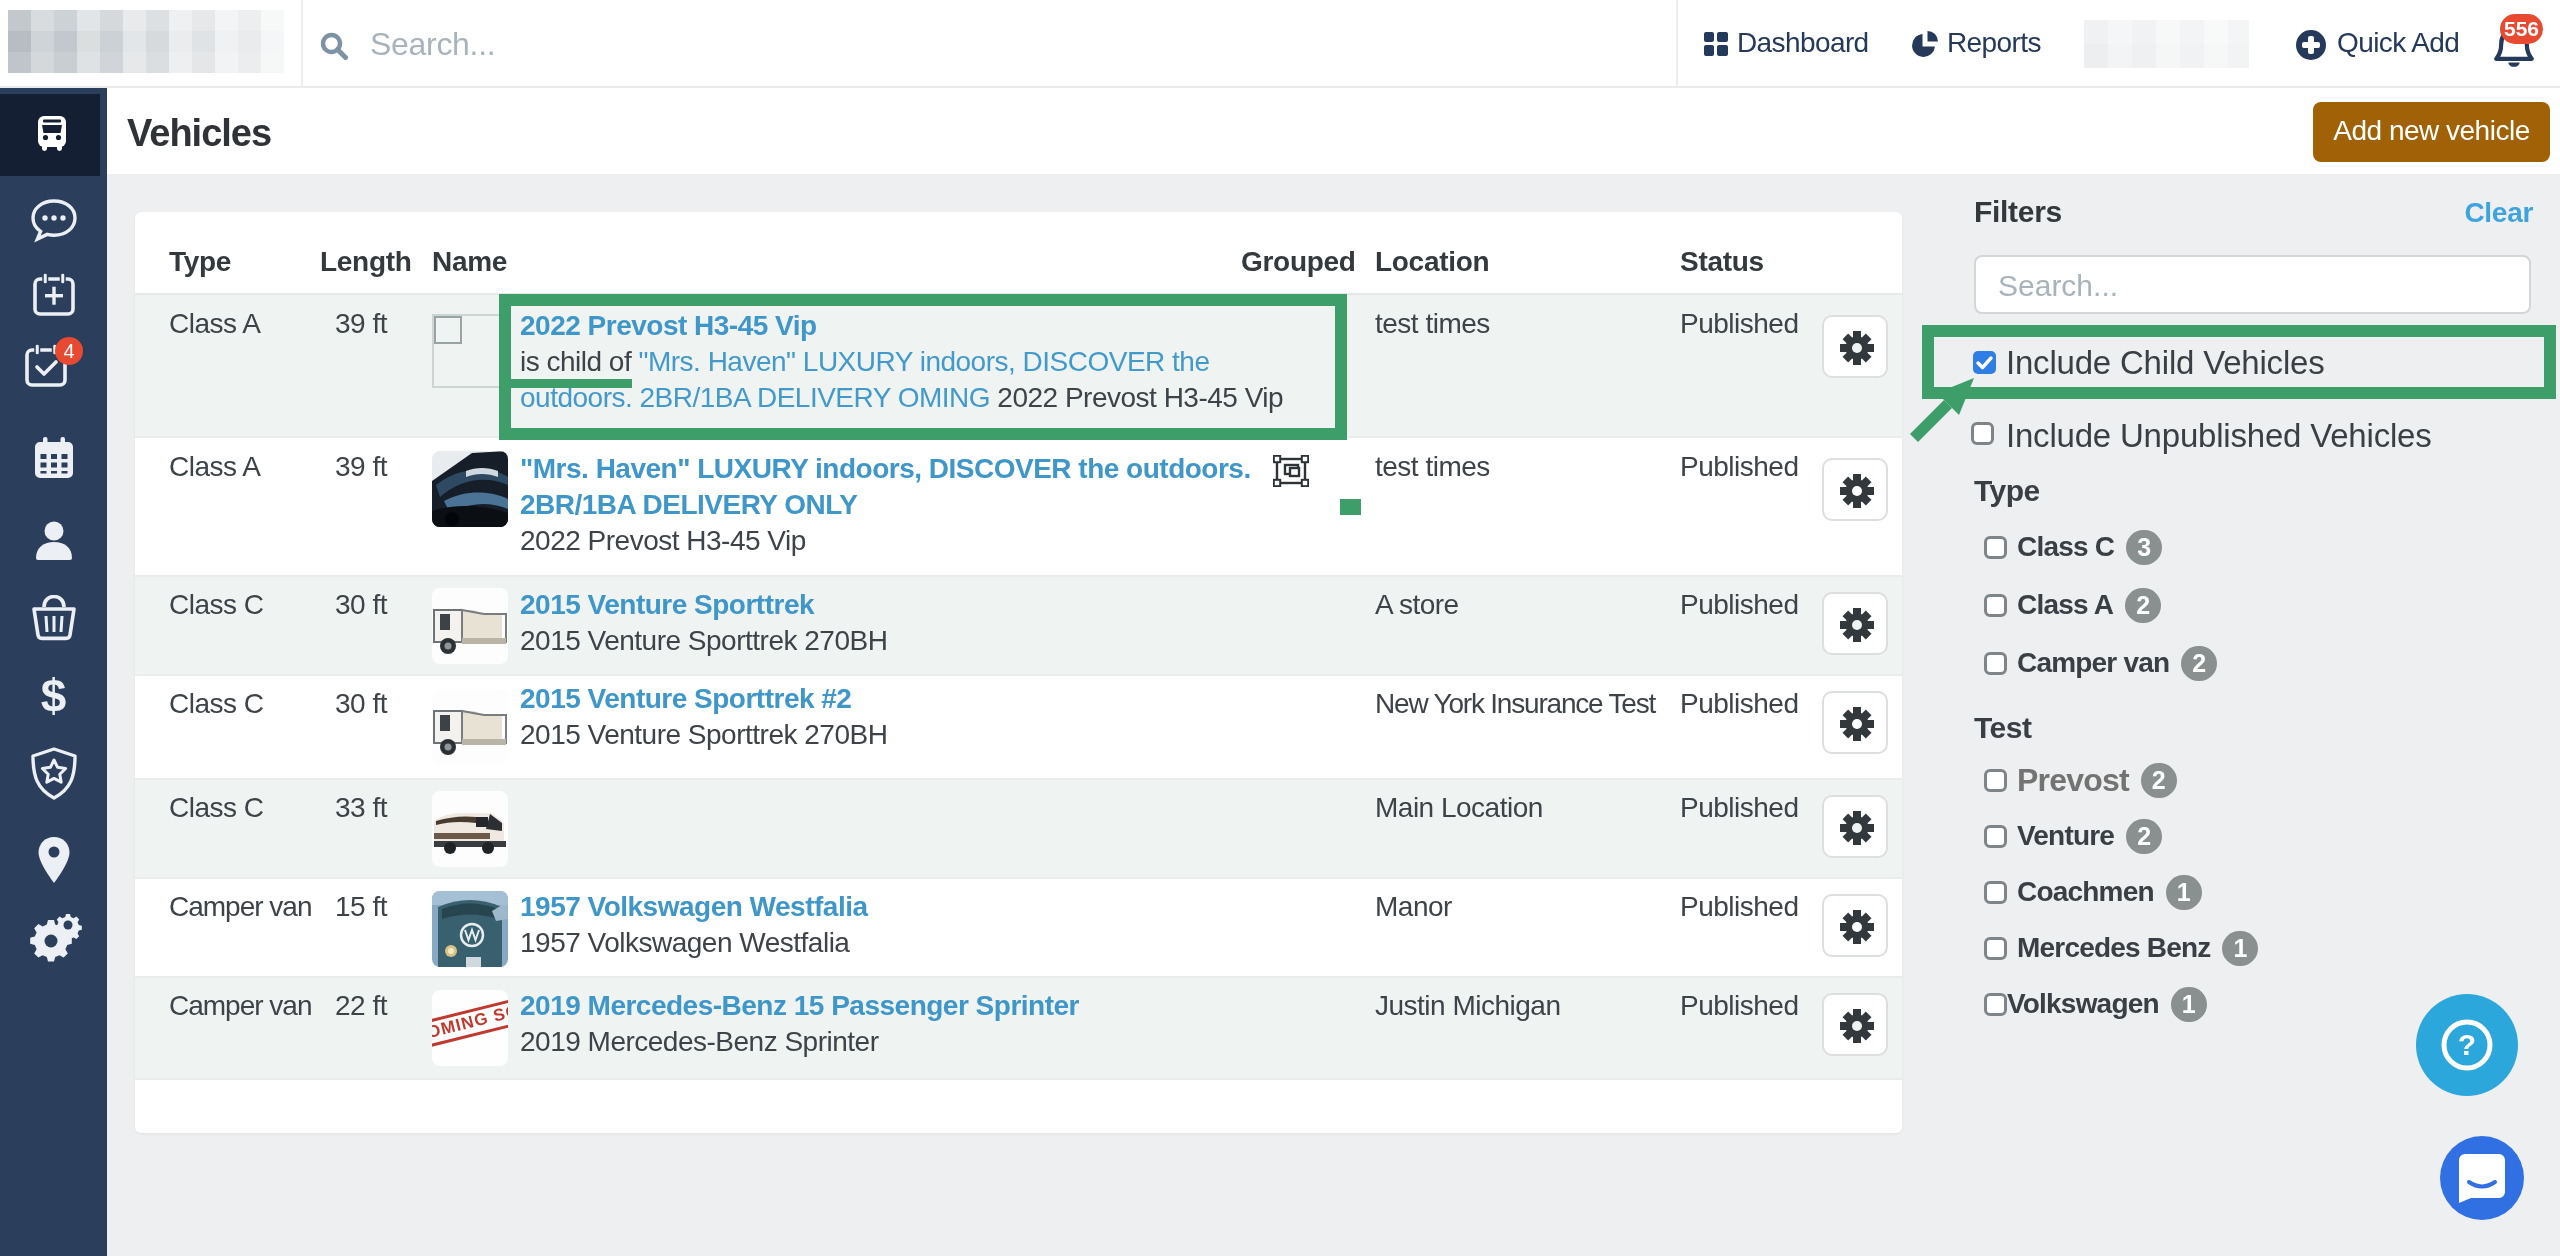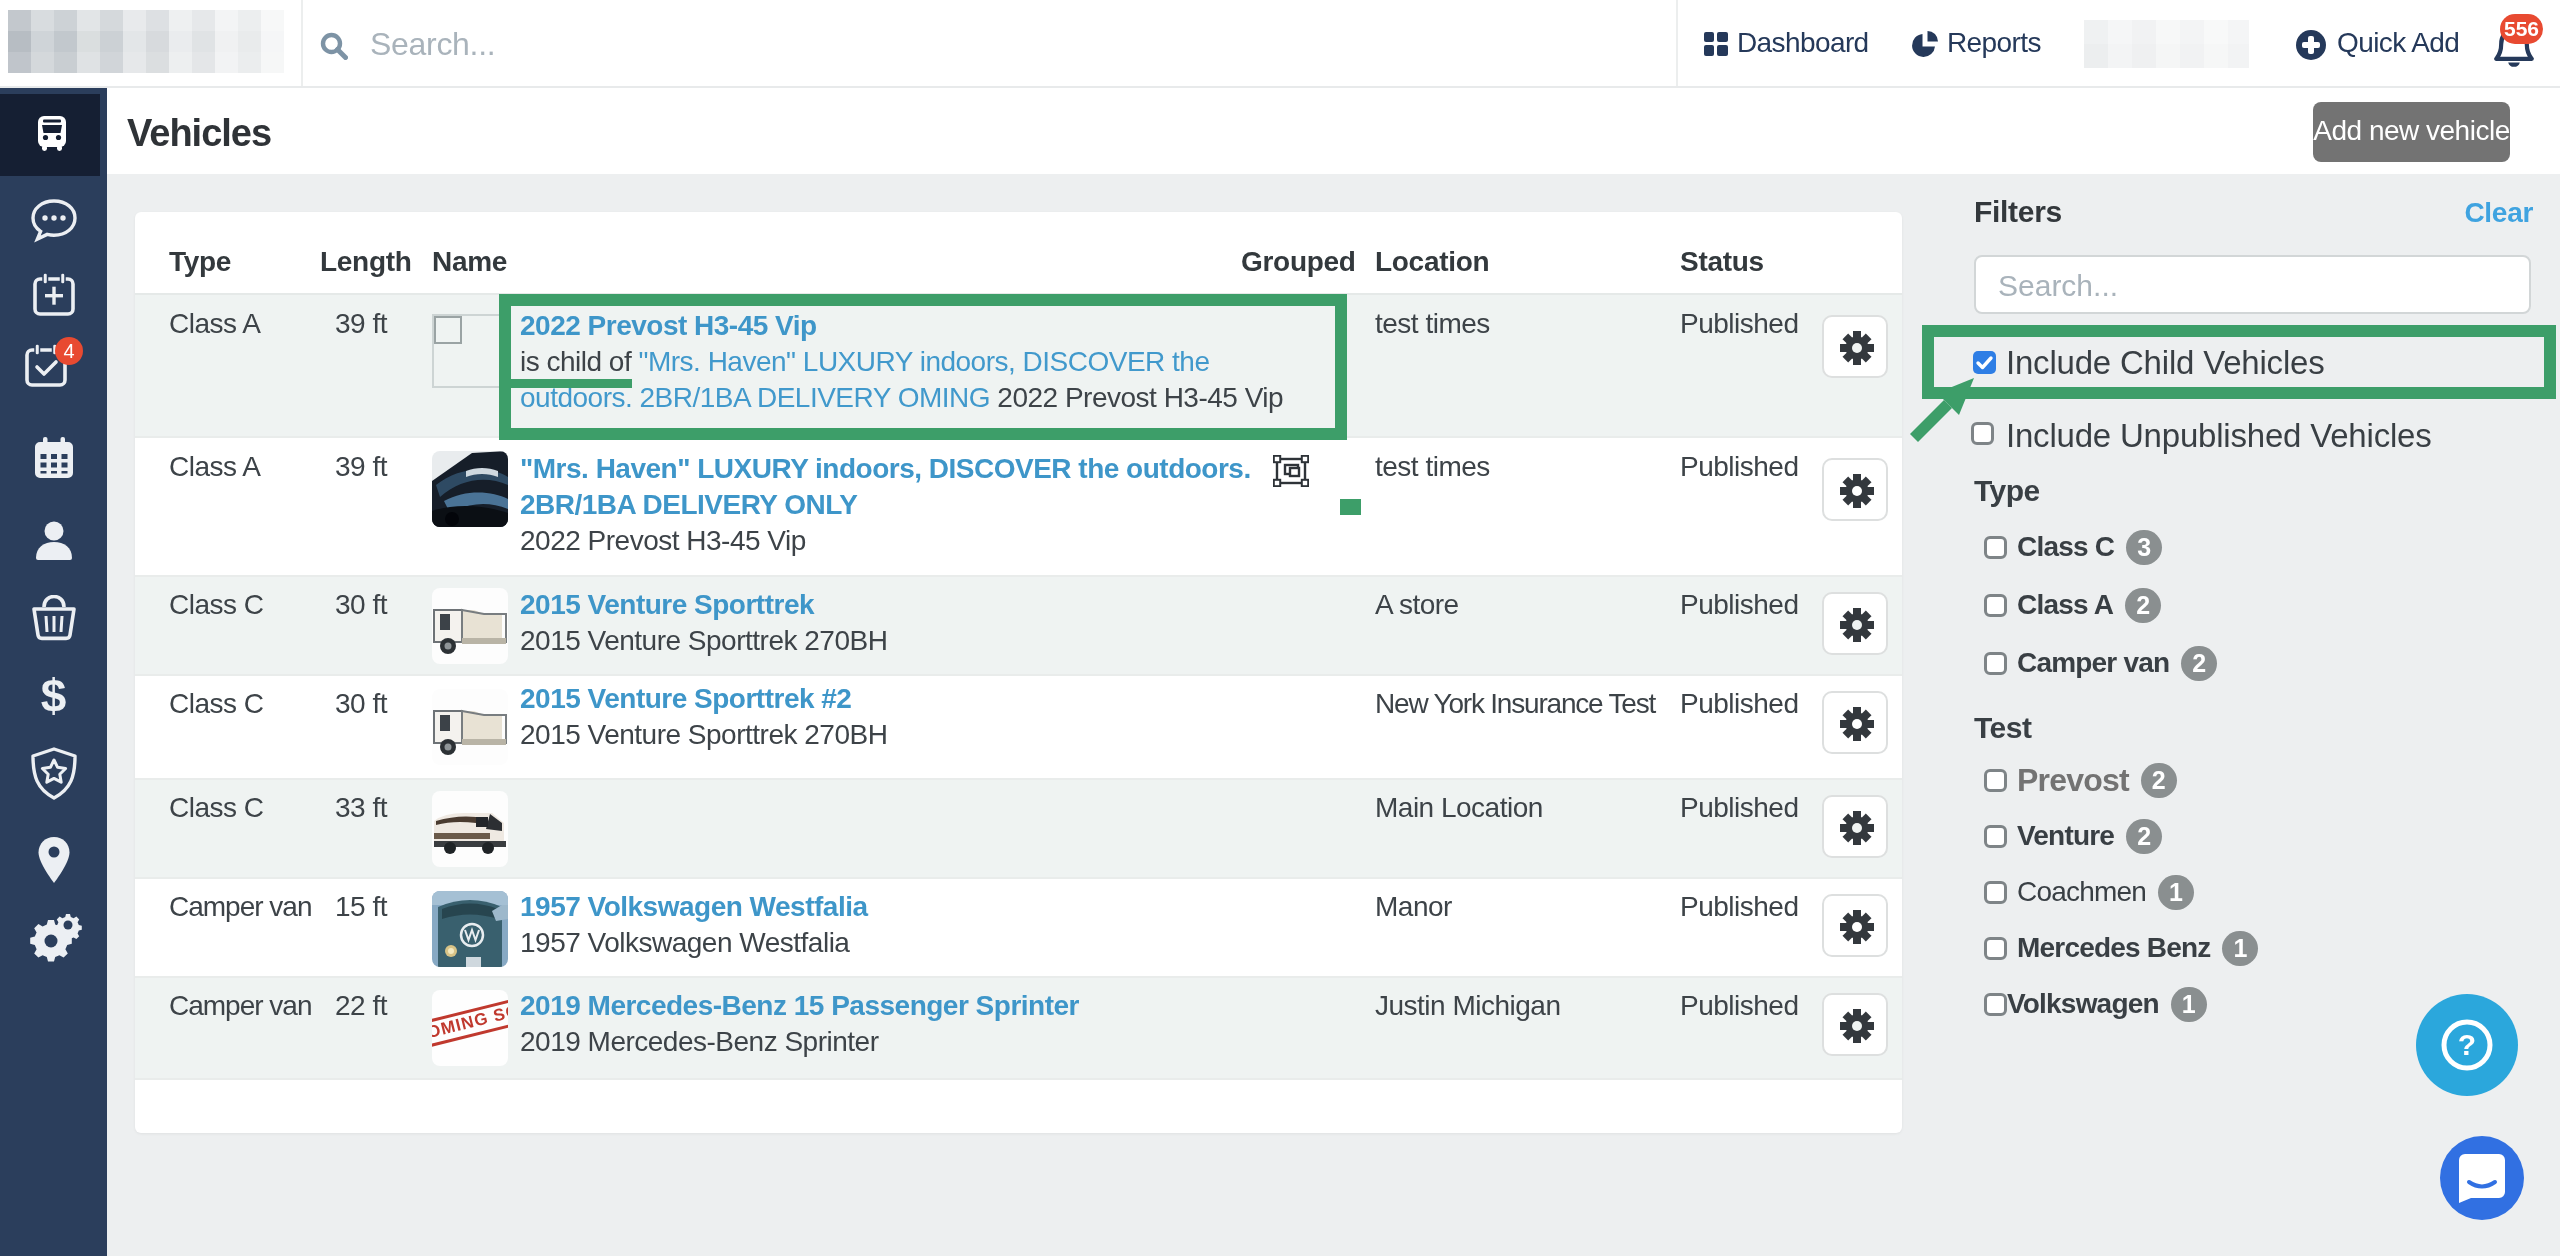--- a/index.html
+++ b/index.html
@@ -12,21 +12,21 @@
   #searchsep { position:absolute; left:301px; top:0; width:2px; height:86px; background:#eceeee; }
   #searchtxt { position:absolute; left:370px; top:26px; font-size:32px; letter-spacing:-0.3px; color:#a9b3bb; }
   .topnav { position:absolute; top:27px; font-size:28px; letter-spacing:-0.6px; color:#25395a; font-weight:500; }
   
   #sidebar { position:absolute; left:0; top:88px; width:107px; height:1168px; background:#2b3e5c; z-index:20; }
   #activeitem { position:absolute; left:0; top:6px; width:100px; height:82px; background:#151f33; }
   .sideicon { position:absolute; left:0; width:107px; text-align:center; }
   
   #hband { position:absolute; left:107px; top:88px; width:2453px; height:86px; background:#fff; z-index:5; }
   #htitle { position:absolute; left:20px; top:24px; font-size:38px; letter-spacing:-1px; font-weight:bold; color:#2f3337; }
-  #addbtn { position:absolute; left:2206px; top:14px; width:197px; height:60px; background:#737373;
+  #addbtn { position:absolute; left:2206px; top:14px; width:237px; height:60px; background:#a16207;
     border-radius:8px; color:#fff; font-size:28px; letter-spacing:-0.5px; line-height:58px; text-align:center; }
   
   #card { position:absolute; left:135px; top:212px; width:1767px; height:921px; background:#fff;
     border-radius:6px; box-shadow:0 1px 3px rgba(0,0,0,.06); z-index:1; }
   .hcell { position:absolute; top:34px; font-size:28px; letter-spacing:-0.3px; font-weight:bold; color:#33393d; }
   .row { position:absolute; left:0px; width:1767px; border-bottom:2px solid #e9eceb; }
   .stripe { background:#eff3f2; }
   .cell { position:absolute; font-size:28px; letter-spacing:-0.5px; color:#3d4348; }
   .vlink { color:#4199cc; text-decoration:none; }
   .vtitle { font-weight:bold; color:#3e96c9; }
@@ -565,21 +565,21 @@
     <div style="margin-left:10px;font-size:32px;letter-spacing:-0.8px;font-weight:bold;color:#737373">Prevost</div>
     <div style="margin-left:12px;width:36px;height:35px;background:#8a8f90;border-radius:18px;color:#fff;font-size:25px;font-weight:bold;text-align:center;line-height:35px">2</div>
   </div>
   <div class="abs" style="left:1984px;top:818px;display:flex;align-items:center;height:36px">
     <div style="width:23px;height:23px;background:#fff;border:3px solid #7e8487;border-radius:6px"></div>
     <div style="margin-left:10px;font-size:28px;letter-spacing:-0.8px;font-weight:bold;color:#393f44">Venture</div>
     <div style="margin-left:12px;width:36px;height:35px;background:#8a8f90;border-radius:18px;color:#fff;font-size:25px;font-weight:bold;text-align:center;line-height:35px">2</div>
   </div>
   <div class="abs" style="left:1984px;top:874px;display:flex;align-items:center;height:36px">
     <div style="width:23px;height:23px;background:#fff;border:3px solid #7e8487;border-radius:6px"></div>
-    <div style="margin-left:10px;font-size:28px;letter-spacing:-0.8px;font-weight:normal;color:#393f44">Coachmen</div>
+    <div style="margin-left:10px;font-size:28px;letter-spacing:-0.8px;font-weight:bold;color:#393f44">Coachmen</div>
     <div style="margin-left:12px;width:36px;height:35px;background:#8a8f90;border-radius:18px;color:#fff;font-size:25px;font-weight:bold;text-align:center;line-height:35px">1</div>
   </div>
   <div class="abs" style="left:1984px;top:930px;display:flex;align-items:center;height:36px">
     <div style="width:23px;height:23px;background:#fff;border:3px solid #7e8487;border-radius:6px"></div>
     <div style="margin-left:10px;font-size:28px;letter-spacing:-0.8px;font-weight:bold;color:#393f44">Mercedes Benz</div>
     <div style="margin-left:12px;width:36px;height:35px;background:#8a8f90;border-radius:18px;color:#fff;font-size:25px;font-weight:bold;text-align:center;line-height:35px">1</div>
   </div>
   <div class="abs" style="left:1984px;top:986px;display:flex;align-items:center;height:36px">
     <div style="width:23px;height:23px;background:#fff;border:3px solid #7e8487;border-radius:6px"></div>
     <div style="font-size:28px;letter-spacing:-0.8px;font-weight:bold;color:#393f44">Volkswagen</div>

